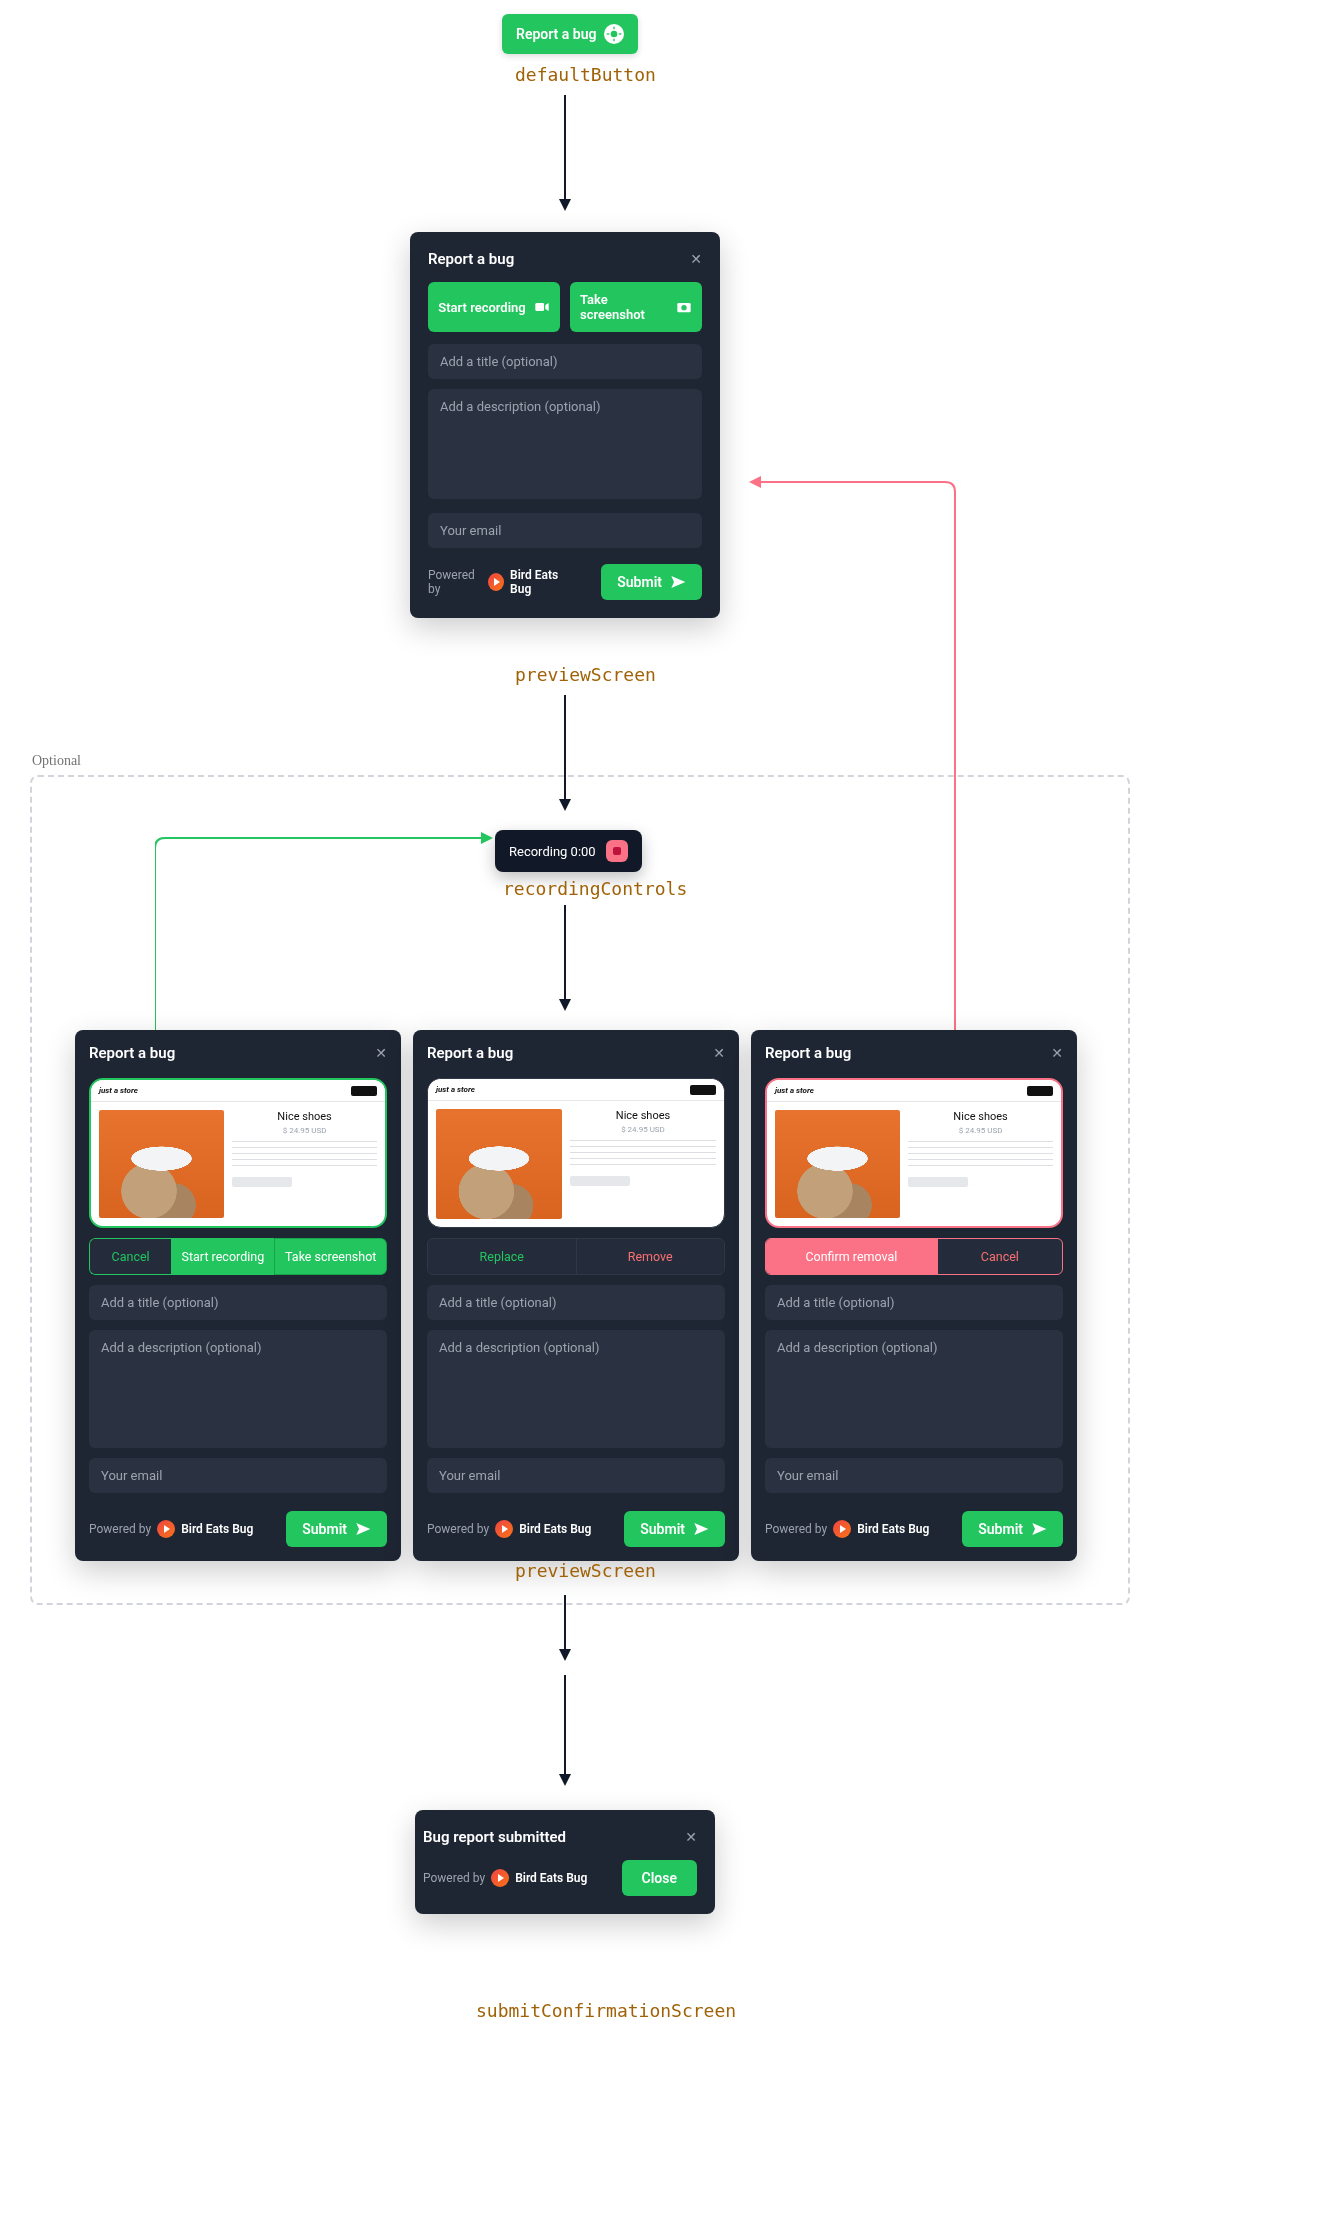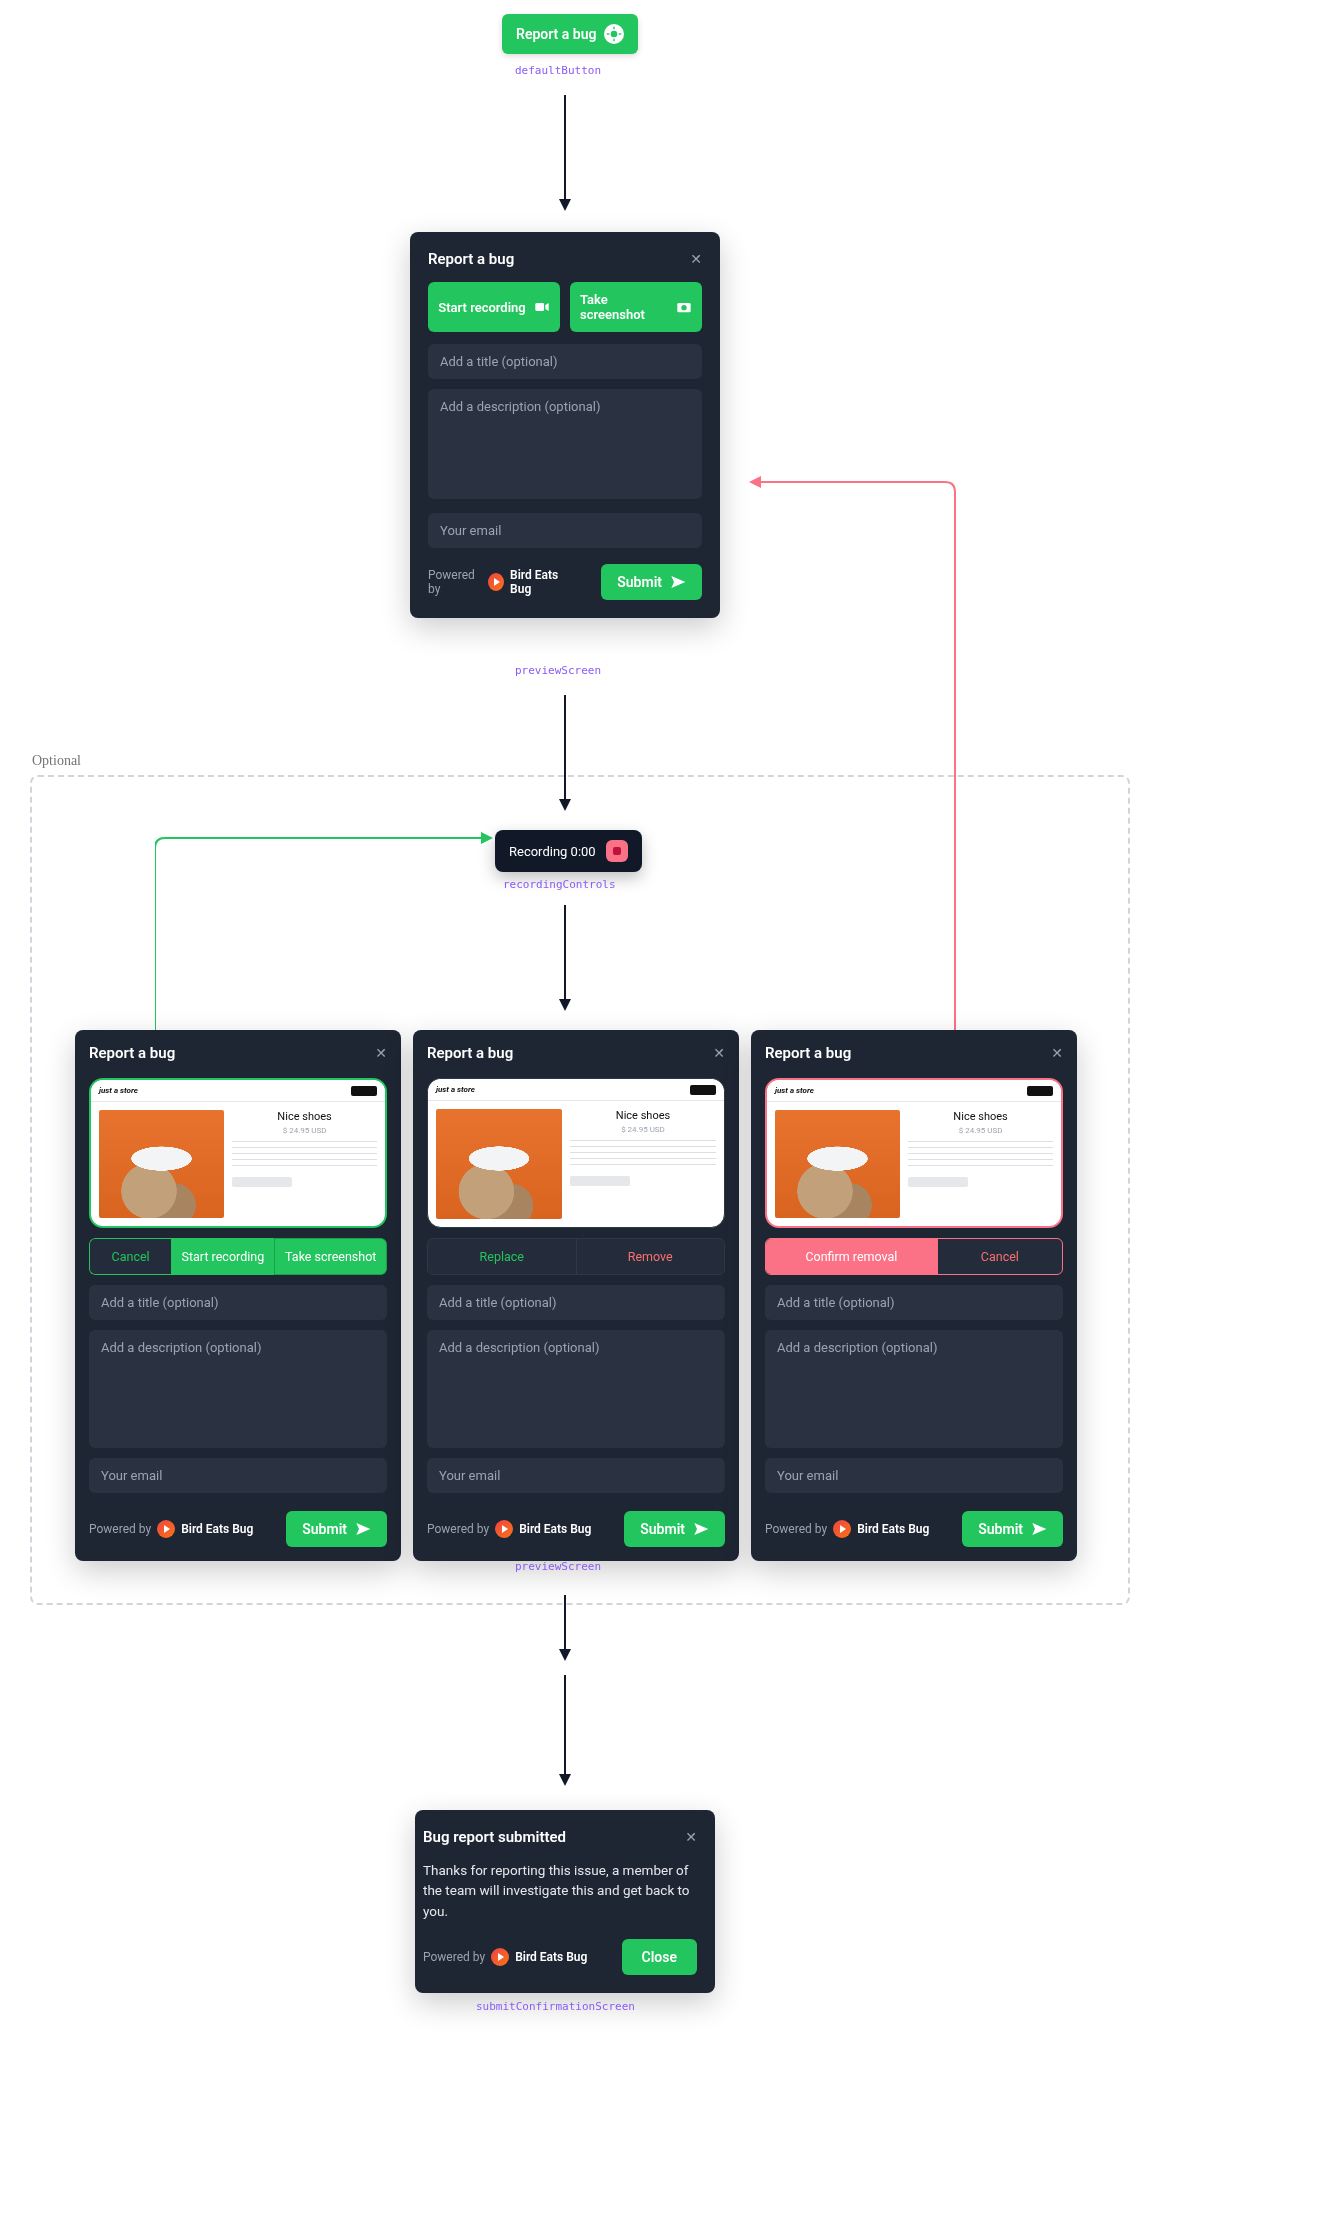--- a/index.html
+++ b/index.html
@@ -4,21 +4,21 @@
 <style>
   * { box-sizing: border-box; margin: 0; padding: 0; }
   body {
     font-family: -apple-system, BlinkMacSystemFont, "Segoe UI", Roboto, Helvetica, Arial, sans-serif;
     background: #ffffff;
     width: 1324px;
     min-height: 2236px;
     position: relative;
     color: #1f2937;
   }
-  .mono { font-family: ui-monospace, Menlo, Consolas, monospace; color:#8b5cf6; font-size: 11px; }
+  .mono { font-family: ui-monospace, Menlo, Consolas, monospace; color:#a16207; font-size: 18px; }
   .abs { position:absolute; }
 
   
   .report-btn {
     display:inline-flex; align-items:center; gap:8px;
     background:#22c55e; color:#fff; font-size:14px; font-weight:600;
     padding:10px 14px; border-radius:6px; box-shadow:0 2px 6px rgba(0,0,0,0.15);
   }
   .report-btn .circle-icon{
     width:20px; height:20px; border-radius:50%; background:#fff; color:#22c55e;
@@ -371,21 +371,20 @@
 <svg class="abs arrow" width="24" height="115" style="left:553px; top:1675px;">
   <line class="arrow-line" x1="12" y1="0" x2="12" y2="103"></line>
   <polygon class="arrow-head" points="6,99 18,99 12,111"></polygon>
 </svg>
 
 <div class="abs panel conf-panel" style="left:415px; top:1810px;padding-left:8px;">
   <div class="panel-header">
     <div class="panel-title">Bug report submitted</div>
     <div class="close-x">✕</div>
   </div>
-  <div class="conf-text">Thanks for reporting this issue, a member of the team will investigate this and get back to you.</div>
   <div class="panel-footer" style="margin-top:0;">
     <div class="powered">
         <span>Powered by</span>
         <span class="beb-logo"></span>
         <span style="color:#fff;font-weight:600;">Bird Eats Bug</span>
       </div>
     <div class="submit-btn" style="padding:10px 20px;">
         <span>Close</span>
       </div>
   </div>

